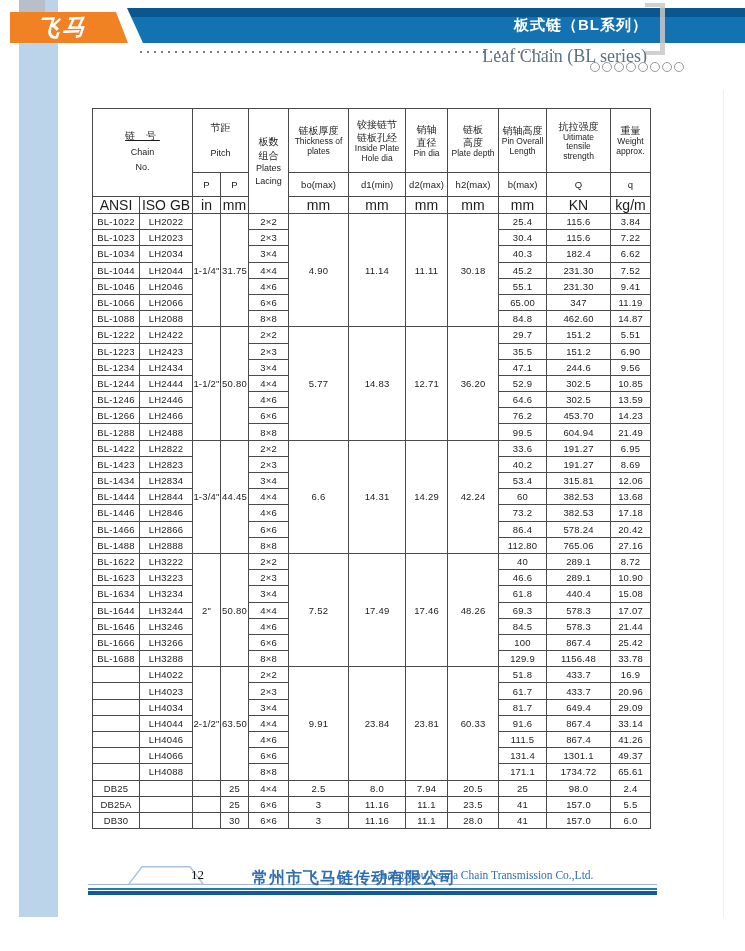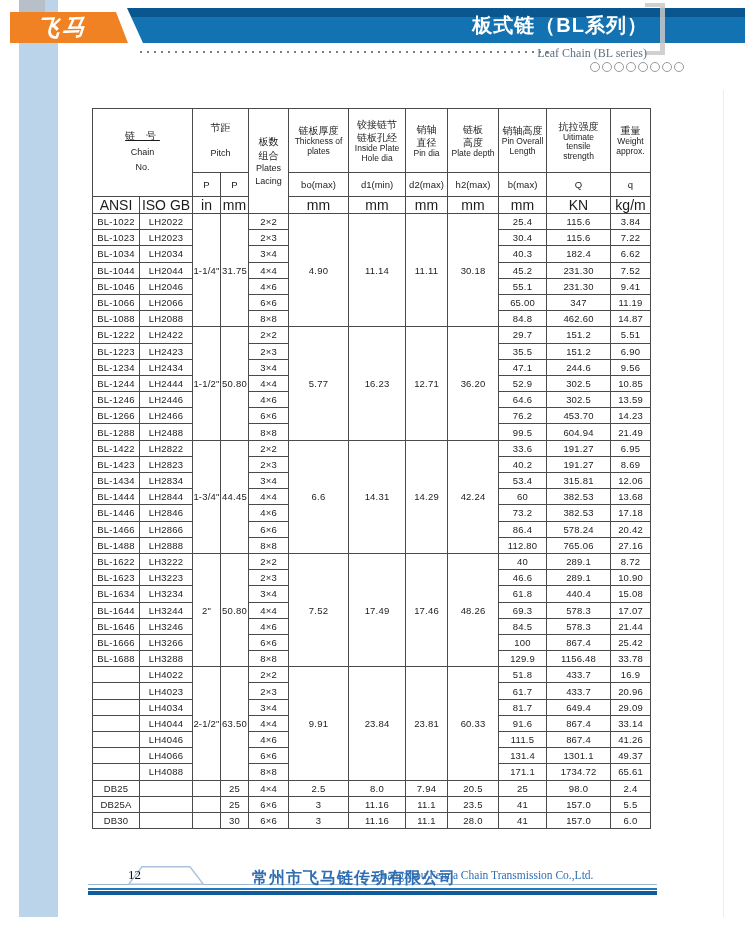--- a/index.html
+++ b/index.html
@@ -11,24 +11,24 @@
   .top-gray{left:19px;top:0;width:26px;height:13px;background:#b7bfc9;}
   
   .logo-badge{left:10px;top:12px;width:120px;height:31px;background:#f08224;
     clip-path:polygon(0 0,106px 0,118px 100%,0 100%);display:flex;align-items:center;justify-content:center;}
   .logo-text{color:#fff;font-size:23px;font-weight:bold;font-style:italic;transform:skewX(-6deg) rotate(-2deg);
     letter-spacing:2px;padding-right:16px;}
   .banner{left:120px;top:8px;width:625px;height:35px;
     background:linear-gradient(180deg,#0a568e 0,#0a568e 9px,#1272b2 9px,#1272b2 100%);
     clip-path:polygon(7px 0,100% 0,100% 100%,23px 100%);
     display:flex;align-items:center;justify-content:flex-end;}
-  .banner-title{color:#ffffff;font-size:20px;font-weight:600;letter-spacing:1px;padding-right:97px;}
+  .banner-title{color:#ffffff;font-size:15px;font-weight:600;letter-spacing:1px;padding-right:97px;}
   .dotted-line{left:140px;top:51px;width:414px;height:2px;
     background:repeating-linear-gradient(90deg,#7c7c7c 0 2px,transparent 2px 7px);}
-  .subtitle{right:98px;top:46px;color:#5e7284;font-size:12px;font-family:"Liberation Serif","DejaVu Serif",serif;}
+  .subtitle{right:98px;top:46px;color:#5e7284;font-size:18px;font-family:"Liberation Serif","DejaVu Serif",serif;}
   .bracket{left:645px;top:3px;width:15px;height:44px;border-top:4px solid rgba(200,200,200,.85);
     border-right:5px solid rgba(200,200,200,.85);border-bottom:4px solid rgba(200,200,200,.85);}
   .circles{left:590px;top:62px;display:flex;gap:2px;}
   .circ{width:8px;height:8px;border:1.5px solid #999;border-radius:50%;background:#fff;display:inline-block;}
   .faint-line{left:723px;top:90px;width:1px;height:827px;background:#ededed;}
   
   .tbl-wrap{left:92px;top:108px;}
   table{border-collapse:collapse;table-layout:fixed;width:558px;}
   th,td{border:1px solid #4a4a4a;text-align:center;vertical-align:middle;padding:0;
     font-weight:normal;color:#1c1c1c;overflow:hidden;}
@@ -42,21 +42,21 @@
   .en2{font-size:9px;line-height:1.3;color:#222;}
   .h-chain .cn{margin-bottom:5px;letter-spacing:4px;text-decoration:underline;}
   .h-chain .en2{margin-bottom:3px;}
   .h-pitch{vertical-align:middle;}
   .h-pitch .cn{margin-bottom:14px;}
   .h-lacing div{line-height:1.35;}
   
   .footer-rule{left:88px;top:884px;width:569px;height:1px;background:#9db9d2;}
   .page-tab{left:128px;top:866px;width:76px;height:19px;}
   .page-tab svg{position:absolute;left:0;top:0;}
-  .page-num{position:absolute;left:0;top:1px;width:76px;text-align:left;font-size:13px;
+  .page-num{position:absolute;left:0;top:1px;width:76px;text-align:right;font-size:13px;
     font-family:"Liberation Serif","DejaVu Serif",serif;color:#111;}
   .company-cn{left:252px;top:868px;color:#2f6eb3;font-size:16px;font-weight:bold;letter-spacing:1px;}
   .company-en{left:374px;top:869px;color:#2f6eb3;font-size:11.5px;
     font-family:"Liberation Serif","DejaVu Serif",serif;}
   .footer-bar{left:88px;top:888px;width:569px;height:7px;
     background:linear-gradient(180deg,#2478b8 0 2px,#ffffff 2px 3px,#0e5c9d 3px 100%);}
 </style>
 </head>
 <body>
 
@@ -243,21 +243,21 @@
           <td>462.60</td>
           <td>14.87</td>
         </tr>
         <tr>
           <td>BL-1222</td>
           <td>LH2422</td>
           <td rowspan="7">1-1/2"</td>
           <td rowspan="7">50.80</td>
           <td>2×2</td>
           <td rowspan="7">5.77</td>
-          <td rowspan="7">16.23</td>
+          <td rowspan="7">14.83</td>
           <td rowspan="7">12.71</td>
           <td rowspan="7">36.20</td>
           <td>29.7</td>
           <td>151.2</td>
           <td>5.51</td>
         </tr>
         <tr>
           <td>BL-1223</td>
           <td>LH2423</td>
           <td>2×3</td>

